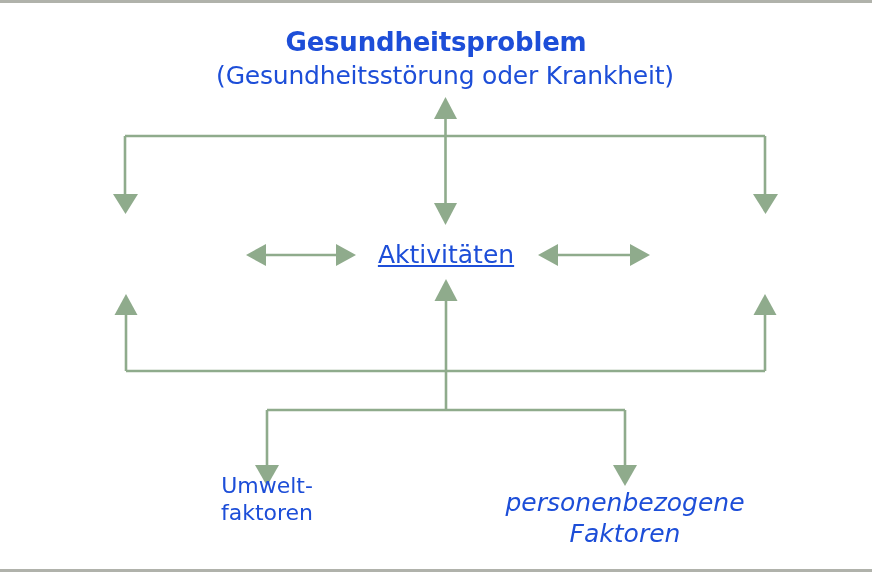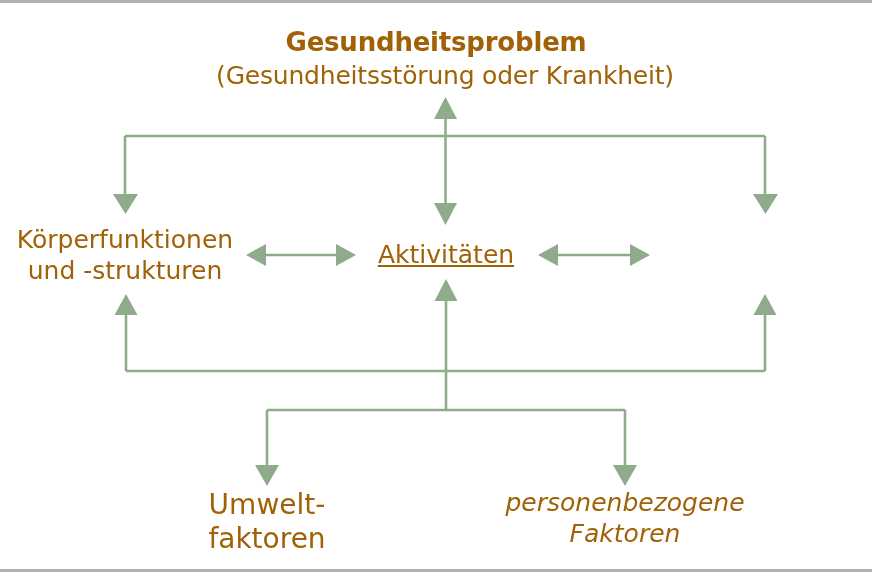--- a/index.html
+++ b/index.html
@@ -21,21 +21,21 @@
   #diagram-svg {
     position: absolute;
     left: 0;
     top: 0;
     width: 872px;
     height: 572px;
   }
   .node-label {
     position: absolute;
     text-align: center;
-    color: #a16207;
+    color: #1d4ed8;
     line-height: 1.22;
     white-space: pre-line;
     -webkit-font-smoothing: antialiased;
   }
   #title-main {
     left: 0;
     right: 0;
     top: 24px;
     font-size: 26px;
     font-weight: bold;
@@ -64,23 +64,23 @@
     text-decoration: underline;
   }
   #node-participation {
     left: 667px;
     top: 222px;
     width: 200px;
     font-size: 25px;
   }
   #node-environment {
     left: 167px;
-    top: 485px;
+    top: 470px;
     width: 200px;
-    font-size: 28px;
+    font-size: 22px;
   }
   #node-personal {
     left: 505px;
     top: 485px;
     width: 240px;
     font-size: 25px;
     font-style: italic;
   }
 </style>
 </head>
@@ -135,22 +135,20 @@
       <polygon points="356,252 336,241 336,263"></polygon>
       <polygon points="538,252 558,241 558,263"></polygon>
       <polygon points="650,252 630,241 630,263"></polygon>
     </g>
   </svg>
 
   <div class="node-label" id="title-main">Gesundheitsproblem</div>
 
   <div class="node-label" id="title-sub">(Gesundheitsstörung oder Krankheit)</div>
 
-  <div class="node-label" id="node-body">Körperfunktionen
-und -strukturen</div>
 
   <div class="node-label" id="node-activity">Aktivitäten</div>
 
 
   <div class="node-label" id="node-environment">Umwelt-
 faktoren</div>
 
   <div class="node-label" id="node-personal">personenbezogene
 Faktoren</div>
 

